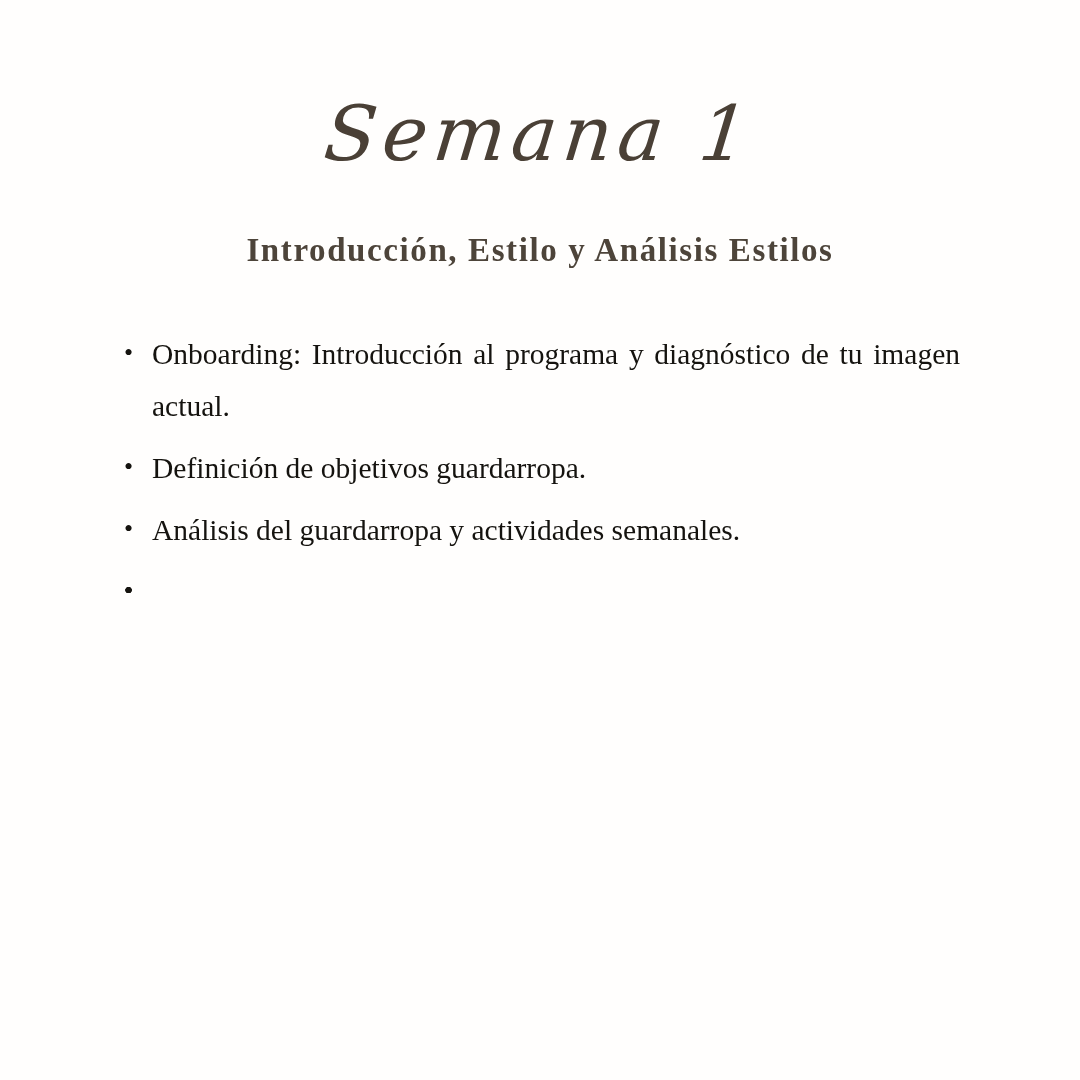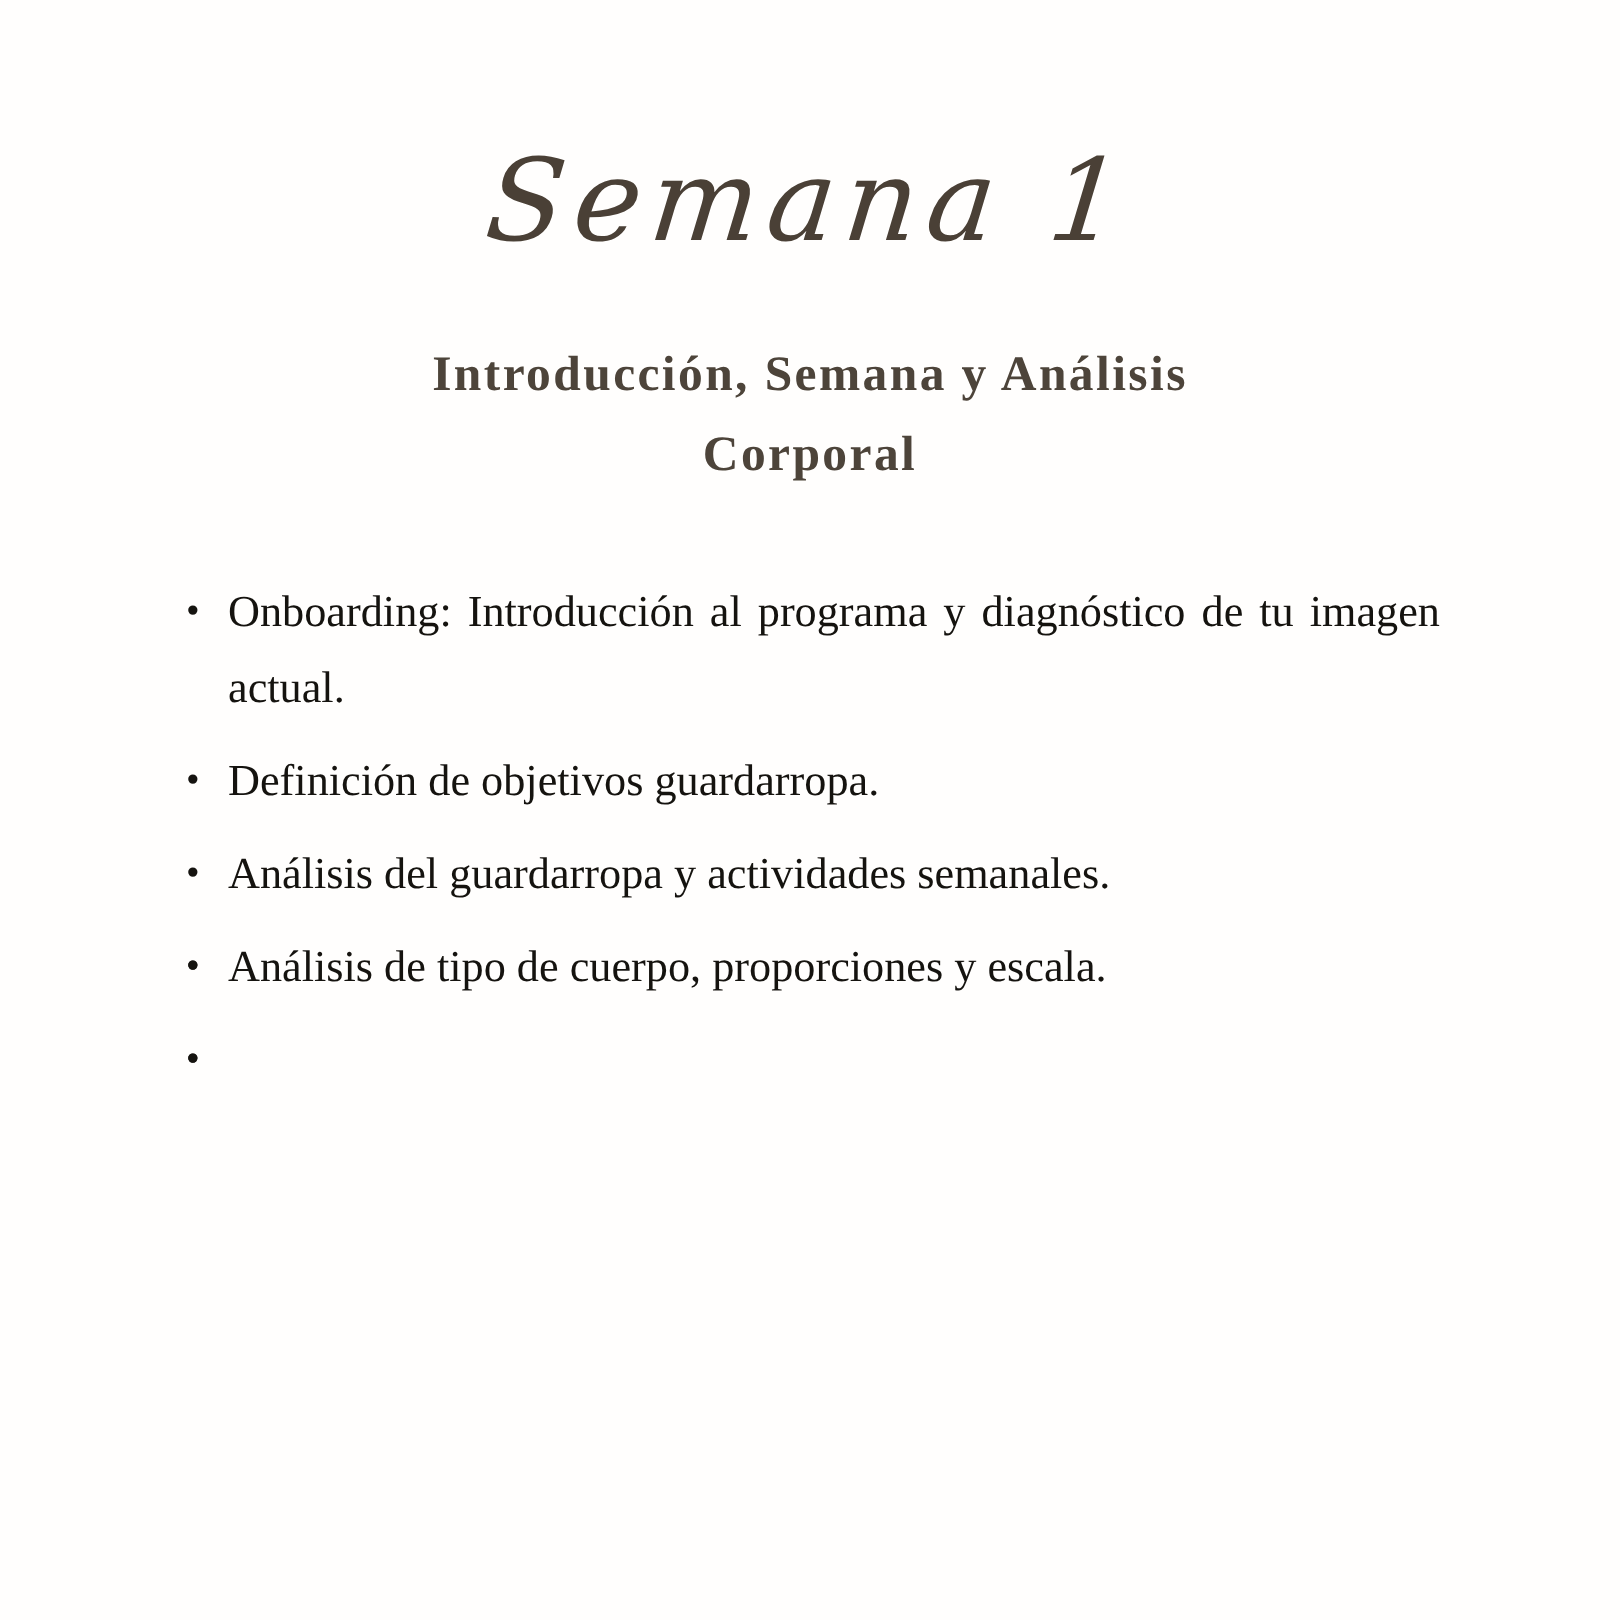--- a/index.html
+++ b/index.html
@@ -75,25 +75,25 @@
     color: #15130f;
   }
 </style>
 </head>
 <body>
 
 <div class="page">
 
   <div class="script-title">Semana 1</div>
 
-  <div class="subtitle">Introducción, Semana y Análisis Corporal</div>
+  <div class="subtitle">Introducción, Estilo y Análisis Estilos</div>
 
   <ul class="bullet-list">
       <li class="bullet-item"><span class="bullet-dot">•</span><span>Onboarding: Introducción al programa y diagnóstico de tu imagen actual.</span></li>
       <li class="bullet-item no-justify"><span class="bullet-dot">•</span><span>Definición de objetivos guardarropa.</span></li>
       <li class="bullet-item no-justify"><span class="bullet-dot">•</span><span>Análisis del guardarropa y actividades semanales.</span></li>
       <li class="bullet-item"><span class="bullet-dot">•</span></li>
-      <li class="bullet-item no-justify"><span class="bullet-dot">•</span><span>Análisis de tipo de cuerpo, proporciones y escala.</span></li>
+      <li class="bullet-item no-justify"><span class="bullet-dot">•</span></li>
       <li class="bullet-item"><span class="bullet-dot">•</span></li>
       <li class="bullet-item no-justify"><span class="bullet-dot">•</span></li>
     </ul>
 
 </div>
 
 </body></html>

